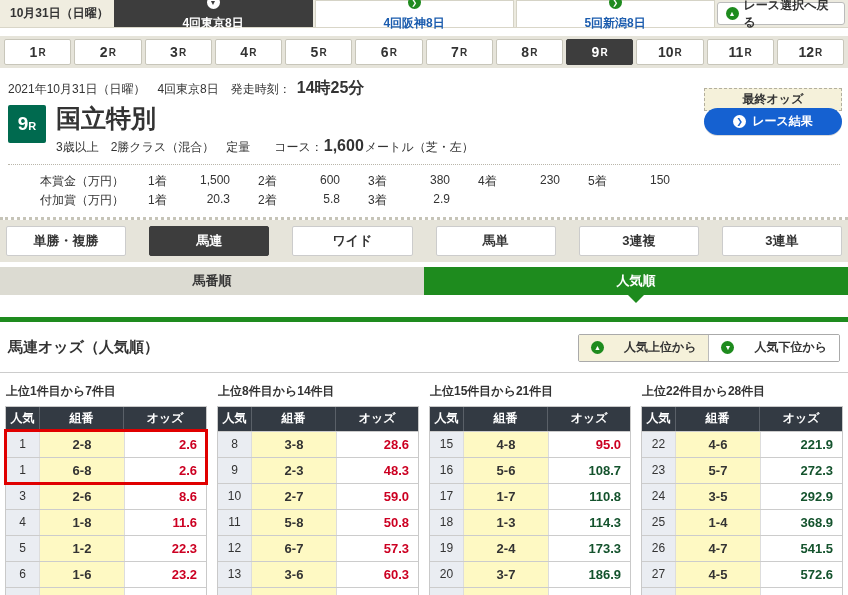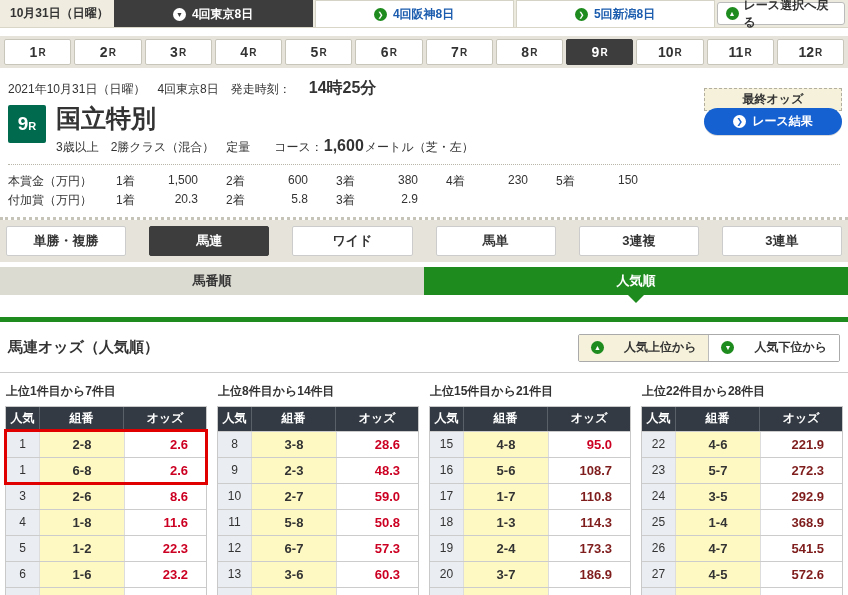--- a/index.html
+++ b/index.html
@@ -2,54 +2,54 @@
 <html><head>
 <meta charset="utf-8">
 <style>
   * { margin:0; padding:0; box-sizing:border-box; }
   html,body { width:848px; height:595px; overflow:hidden; background:#fff;
     font-family:"Liberation Sans","DejaVu Sans",sans-serif; color:#333; }
 
   
   .top-bar { display:flex; align-items:stretch; height:28px; background:#eceadf; border-bottom:1px solid #d9d6c8; }
   .date-box { width:118px; display:flex; align-items:center; padding-left:10px; font-size:12px; font-weight:bold; color:#333; background:#f0ede0; }
-  .meeting-tab { width:199px; display:flex; align-items:center; justify-content:center; gap:6px; background:#fff; border:1px solid #d5d3c6; border-bottom:none; font-size:12px; font-weight:bold; color:#1b5cae; cursor:pointer; margin-right:2px; }
+  .meeting-tab { width:199px; display:flex; align-items:center; justify-content:center; gap:6px; background:#fff; border:1px solid #d5d3c6; border-bottom:none; font-size:12px; font-weight:bold; color:#1b5cae; cursor:pointer; margin-right:2px;flex-direction:column; }
   .meeting-tab.active { background:#3d3d3d; color:#fff; border-color:#3d3d3d; }
   .top-spacer { flex:1; }
   .back-btn { margin:2px 3px 2px 0; display:flex; align-items:center; gap:5px; background:#fff; border:1px solid #bbb; border-radius:3px; padding:0 8px; font-size:12px; font-weight:bold; color:#333; cursor:pointer; }
 
   .circ { display:inline-flex; width:13px; height:13px; border-radius:50%; align-items:center; justify-content:center; font-size:7px; line-height:1; flex:none; }
   .circ.green { background:#1e8b1e; color:#fff; }
   .circ.white { background:#fff; color:#3d3d3d; }
   .circ.blue-on-white { background:#fff; color:#1561d1; font-size:8px; }
 
   
   .race-strip { margin-top:8px; background:#e6e4da; padding:3px 4px; display:flex; gap:3px; height:32px; }
   .race-tab { flex:1; background:#fff; border:1px solid #c8c6ba; border-radius:2px; display:flex; align-items:center; justify-content:center; font-size:14px; font-weight:bold; color:#333; cursor:pointer; }
   .race-tab .r-small { font-size:10px; margin-left:1px; }
   .race-tab.active { background:#3d3d3d; border-color:#3d3d3d; color:#fff; }
 
   
   .race-info { padding:10px 8px 0 8px; position:relative; }
   .info-line1 { font-size:12px; color:#333; display:flex; align-items:baseline; }
-  .info-line1 .start-time { font-size:16px; font-weight:bold; margin-left:18px; }
+  .info-line1 .start-time { font-size:16px; font-weight:bold; margin-left:6px; }
   .final-odds-btn { position:absolute; right:6px; top:20px; width:138px; height:23px; background:#f5f1da; border:1px dashed #b3af9e; font-size:12px; font-weight:bold; color:#333; display:flex; align-items:center; justify-content:center; cursor:pointer; }
   .result-btn { position:absolute; right:6px; top:40px; width:138px; height:27px; background:#1561d1; border-radius:14px; color:#fff; font-size:12px; font-weight:bold; display:flex; align-items:center; justify-content:center; gap:6px; cursor:pointer; box-shadow:0 1px 0 rgba(0,0,0,.15); }
   .race-title-row { display:flex; margin-top:6px; gap:10px; }
   .race-badge { width:38px; height:38px; background:#006a4f; color:#fff; display:flex; align-items:center; justify-content:center; font-size:19px; font-weight:bold; border-radius:2px; flex:none; }
   .race-badge .r-small { font-size:11px; margin-top:4px; }
   .race-name { font-size:25px; font-weight:bold; line-height:1.1; }
   .race-cond { font-size:12px; margin-top:4px; display:flex; align-items:baseline; }
   .race-cond .course-val { font-size:16px; font-weight:bold; margin:0 1px; }
   .dotted-div { border-top:1px dotted #b9b6aa; margin:8px 0 0 0; }
 
   
   .prize-block { padding:6px 8px 8px 8px; font-size:12px; }
   .prize-row { display:flex; margin-top:2px; }
-  .prize-label { width:108px; flex:none; }
+  .prize-label { width:108px; flex:none;margin-left:32px; }
   .prize-pair { display:flex; }
   .prize-place { width:34px; }
   .prize-val { width:48px; text-align:right; margin-right:28px; }
   .thick-div { border-top:3px dotted #c6c4b8; }
 
   
   .bet-strip { background:#e6e4da; padding:6px 6px; display:flex; gap:23px; height:42px; }
   .bet-tab { flex:1; background:#fff; border:1px solid #ccc; border-radius:2px; display:flex; align-items:center; justify-content:center; font-size:13px; font-weight:bold; color:#333; cursor:pointer; }
   .bet-tab.active { background:#3d3d3d; border-color:#3d3d3d; color:#fff; }
 
@@ -73,22 +73,22 @@
   .tables-wrap { display:flex; gap:10px; padding:8px 5px 0 5px; }
   .odds-col { width:202px; flex:none; }
   .odds-caption { font-size:12px; font-weight:bold; margin:2px 0 6px 1px; }
   .odds-table { border:1px solid #c9c9c9; position:relative; }
   .o-head { display:flex; background:#333a43; color:#fff; font-size:12px; font-weight:bold; height:24px; }
   .o-head > div { display:flex; align-items:center; justify-content:center; }
   .o-head > div + div { border-left:1px solid #5a6068; }
   .o-row { display:flex; height:26px; border-top:1px solid #ccc; font-size:13px; background:#fff; }
   .c-rank { width:33px; flex:none; display:flex; align-items:center; justify-content:center; background:#eaedf2; font-size:12px; }
   .c-pair { width:85px; flex:none; display:flex; align-items:center; justify-content:center; background:#fef9c3; font-weight:bold; border-left:1px solid #ddd; }
-  .c-odds { width:83px; flex:none; display:flex; align-items:center; justify-content:flex-end; padding-right:19px; font-weight:bold; border-left:1px solid #ddd; }
-  .c-odds.red { color:#cc0022; } .c-odds.gray { color:#7f1d1d; }
+  .c-odds { width:83px; flex:none; display:flex; align-items:center; justify-content:flex-end; padding-right:10px; font-weight:bold; border-left:1px solid #ddd; }
+  .c-odds.red { color:#cc0022; } .c-odds.gray { color:#14532d; }
   .hl-box { position:absolute; left:-2px; right:-2px; border:3px solid #e00000; pointer-events:none; }
 </style>
 </head>
 <body>
 
 <div class="top-bar">
   <div class="date-box">10月31日（日曜）</div>
   <div id="meetings" style="display:flex;">
       <div class="meeting-tab active">
         <span class="circ white">▼</span>

